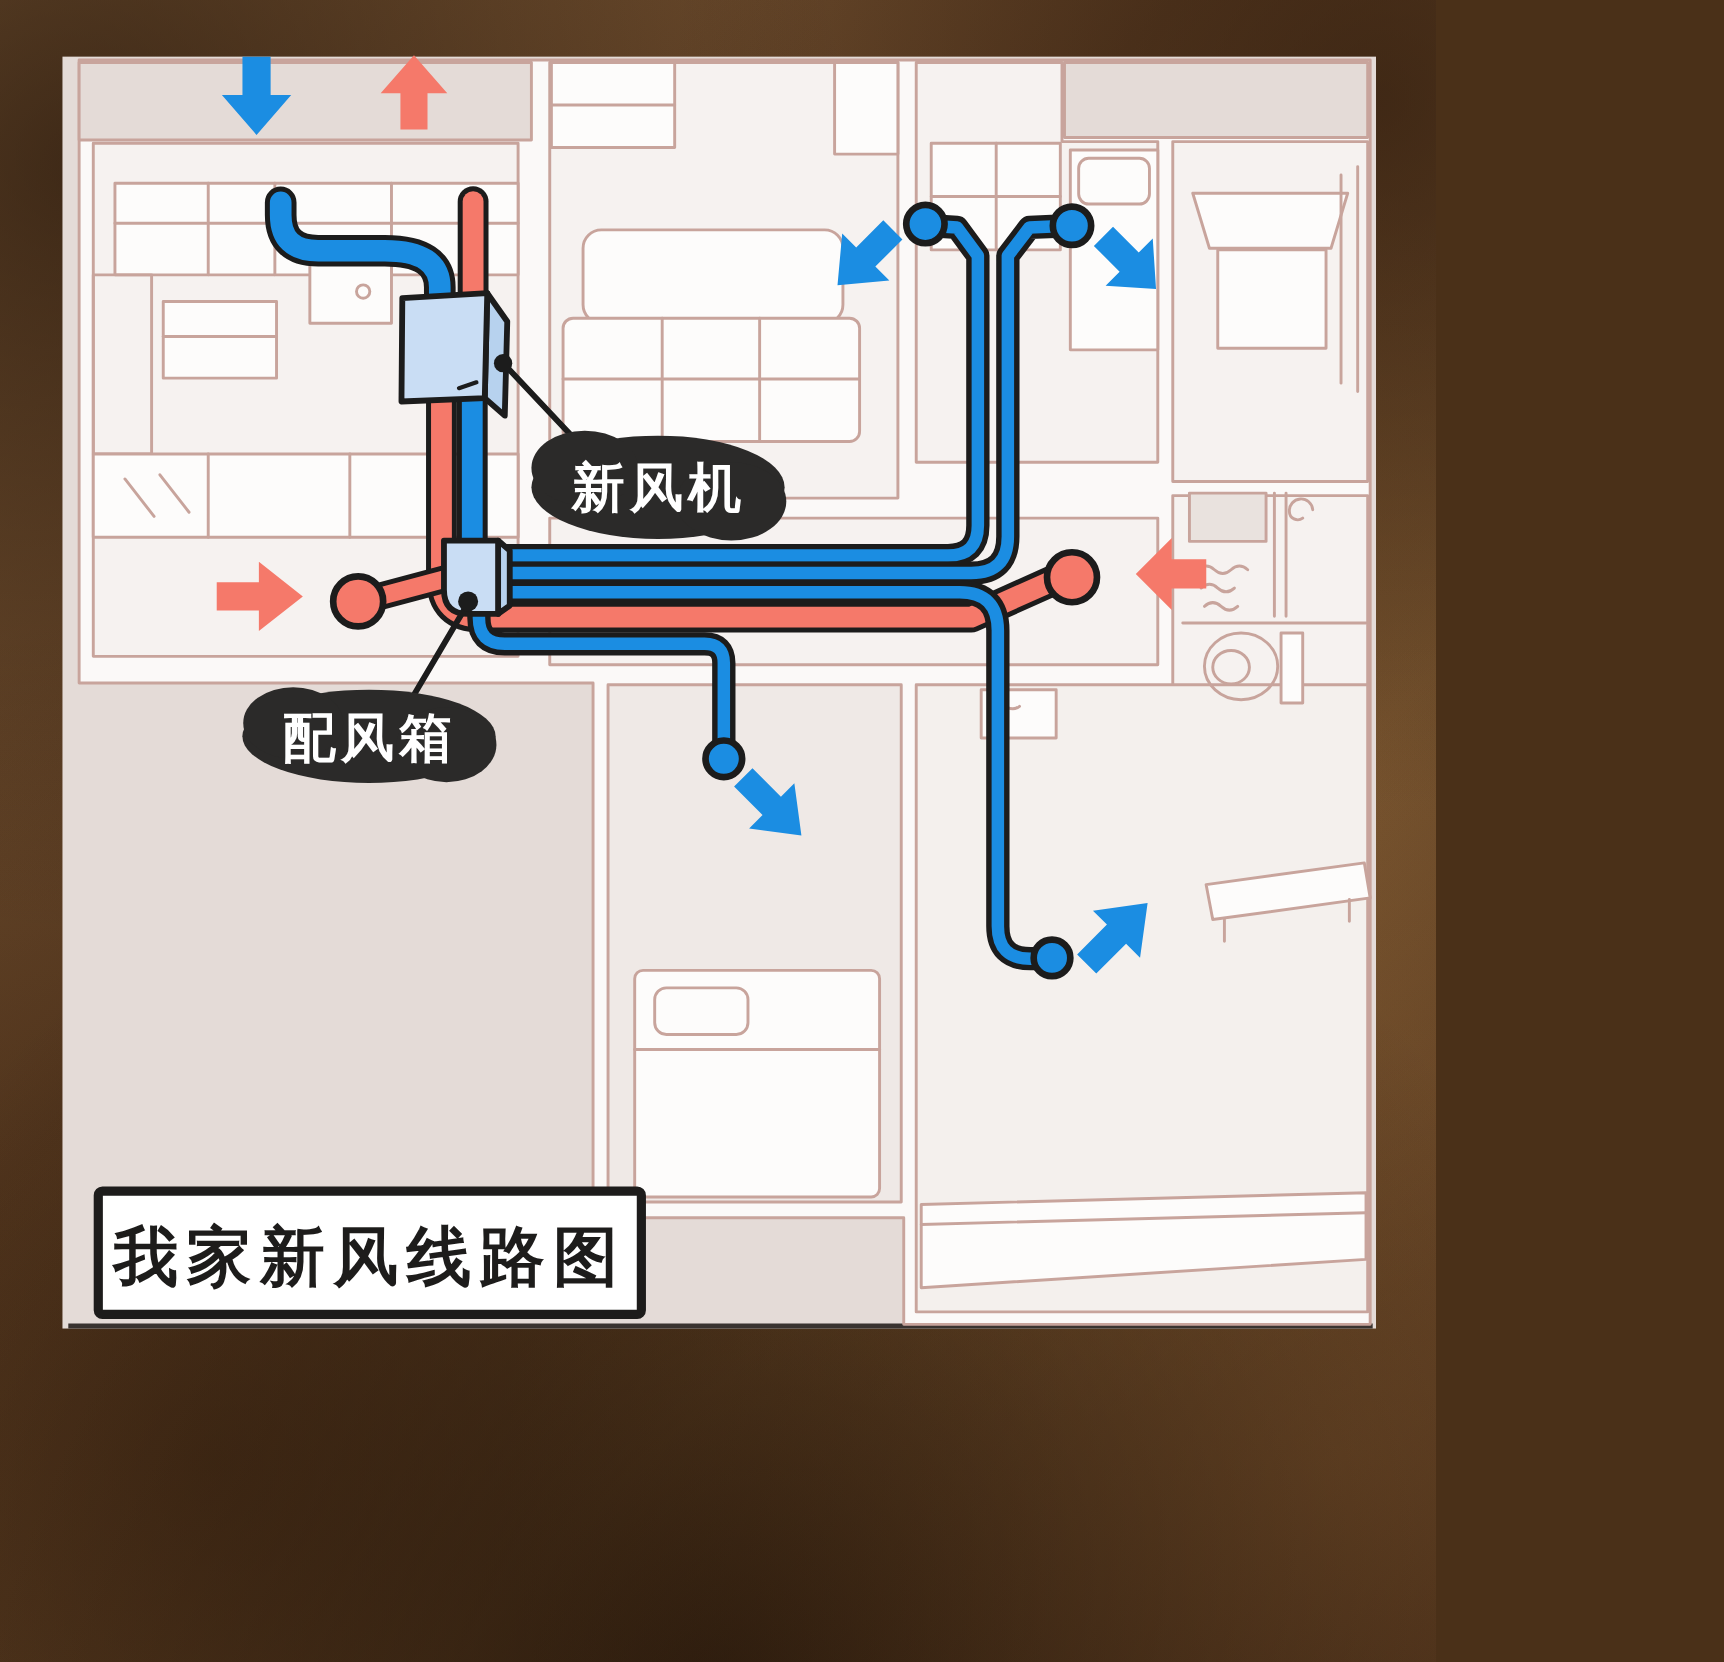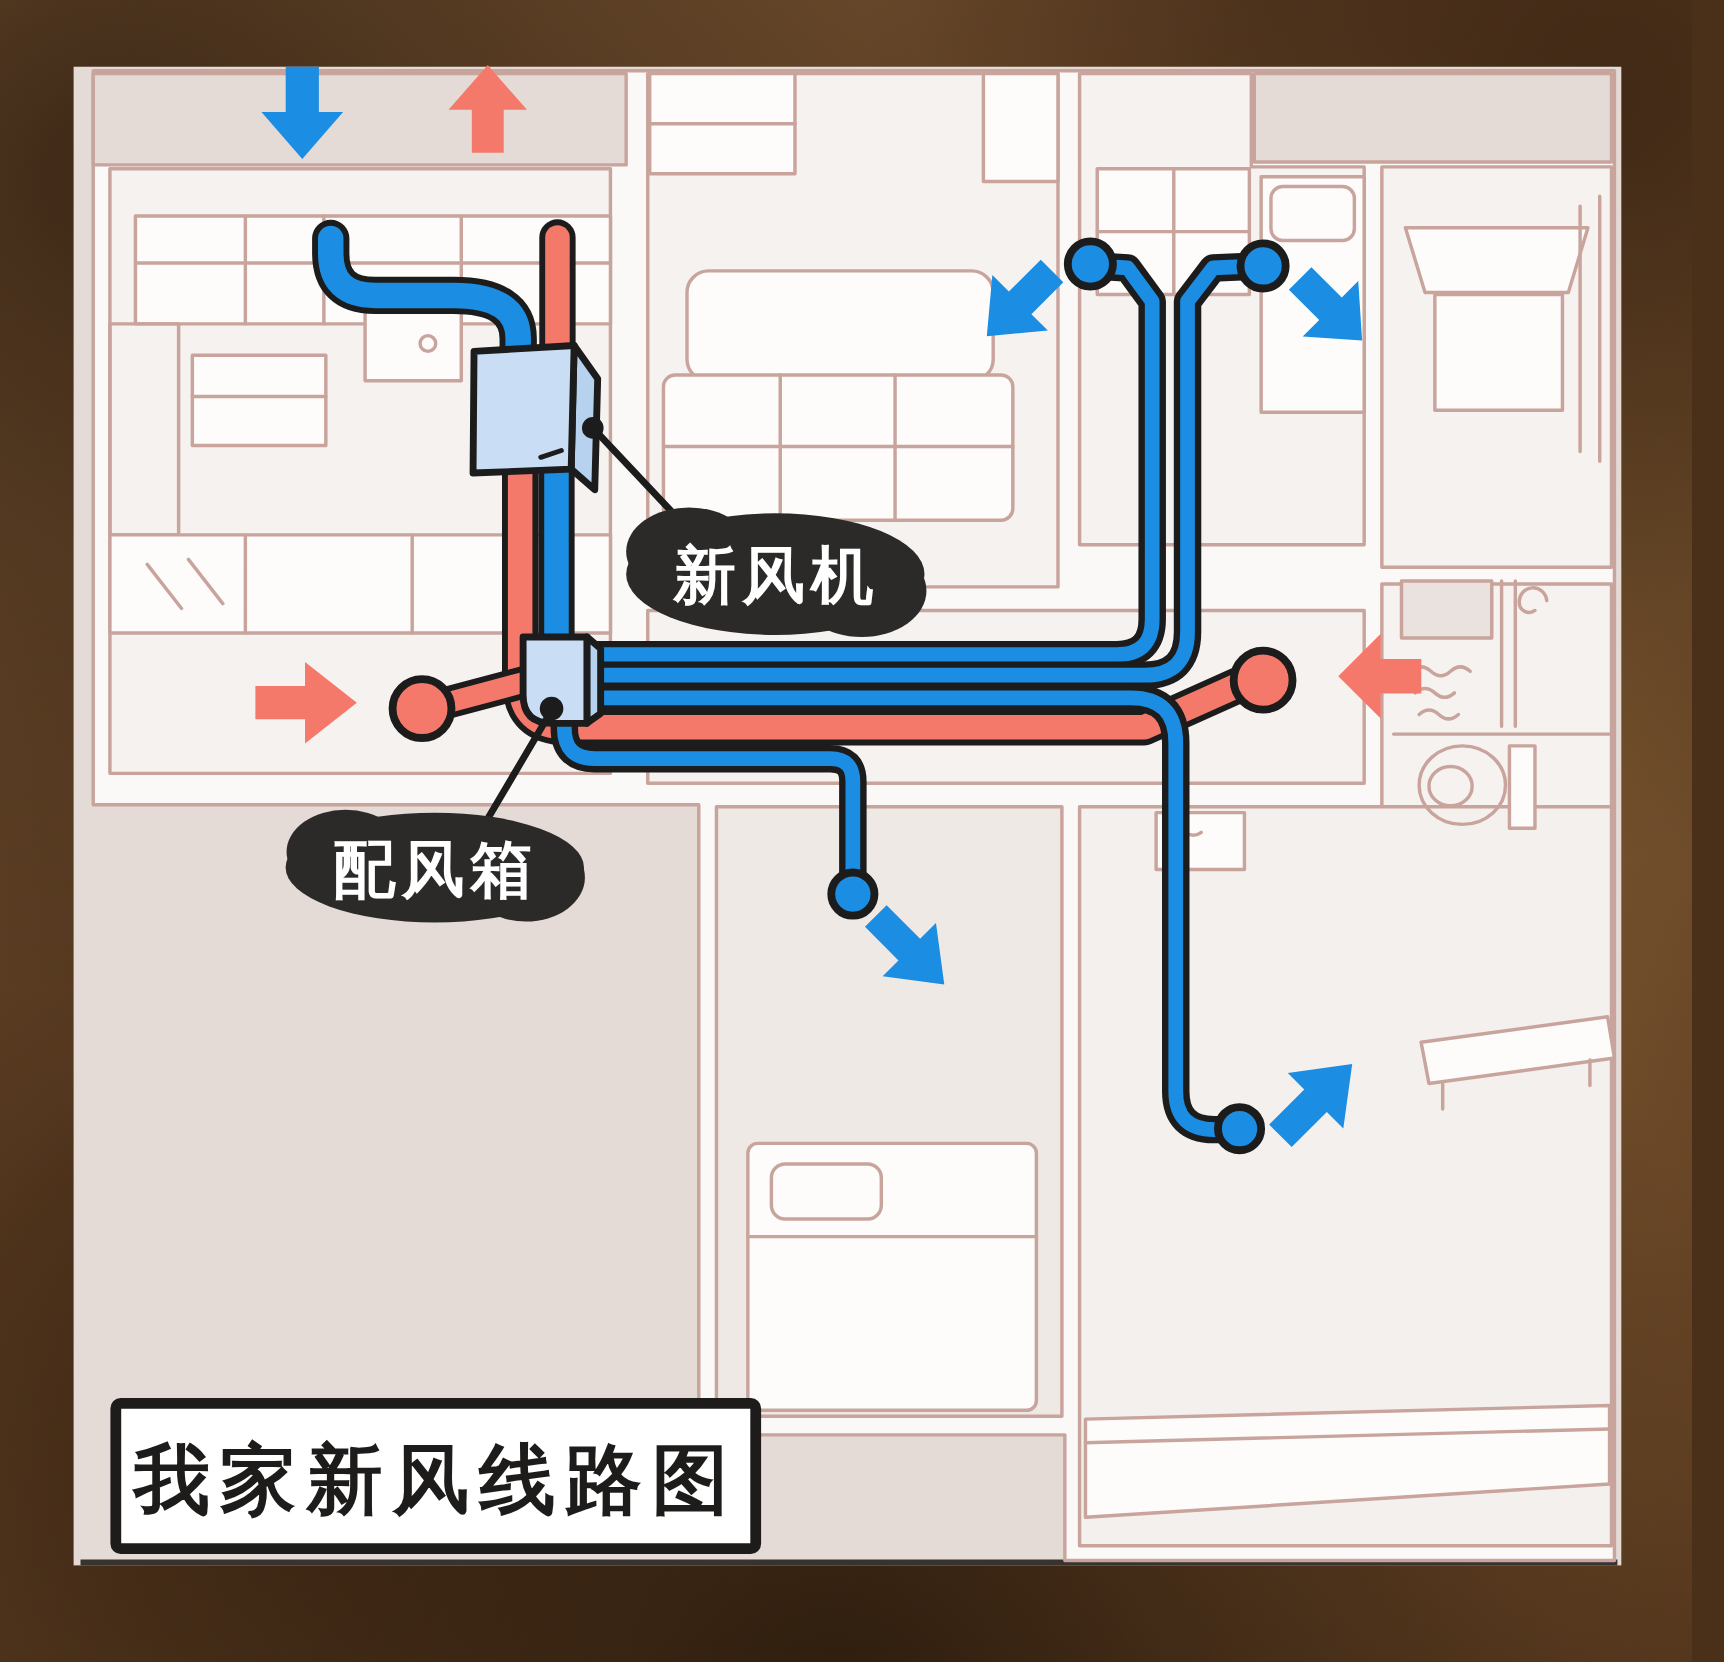--- a/index.html
+++ b/index.html
@@ -1,17 +1,17 @@
 <!DOCTYPE html>
 <html style="--frame-brown: #6a4a2b; --card-bg: #e4dbd7; --room-fill: #f6f2f0; --room-fill-dim: #efe9e6; --plan-line: #c8a49c; --pipe-blue: #1b8de2; --pipe-red: #f5796a; --pipe-outline: #1c1c1c; --box-fill: #c9ddf4; --box-side: #b7d2ee; --bubble-fill: #2b2a29; --bubble-text: #ffffff; --title-ink: #1d1c1b;"><head>
 <meta charset="utf-8">
 <style>
   html,body{margin:0;padding:0;background:#4a3018;}
   .canvas{
-    position:relative;width:1692px;height:1662px;overflow:hidden;
+    position:relative;width:1436px;height:1662px;overflow:hidden;
     font-family:"DejaVu Sans",sans-serif;
     background:
       radial-gradient(circle at 6% 10%, rgba(25,12,4,.6), transparent 38%),
       radial-gradient(circle at 96% 6%, rgba(35,18,7,.55), transparent 34%),
       radial-gradient(circle at 50% 102%, rgba(20,10,3,.65), transparent 52%),
       radial-gradient(circle at 93% 88%, rgba(140,95,50,.45), transparent 42%),
       radial-gradient(circle at 15% 88%, rgba(55,32,14,.6), transparent 45%),
       radial-gradient(circle at 70% 45%, rgba(150,105,55,.35), transparent 50%),
       linear-gradient(135deg,#7c5a37 0%,#5e3f24 38%,#6f4e2c 68%,#422917 100%);
   }

